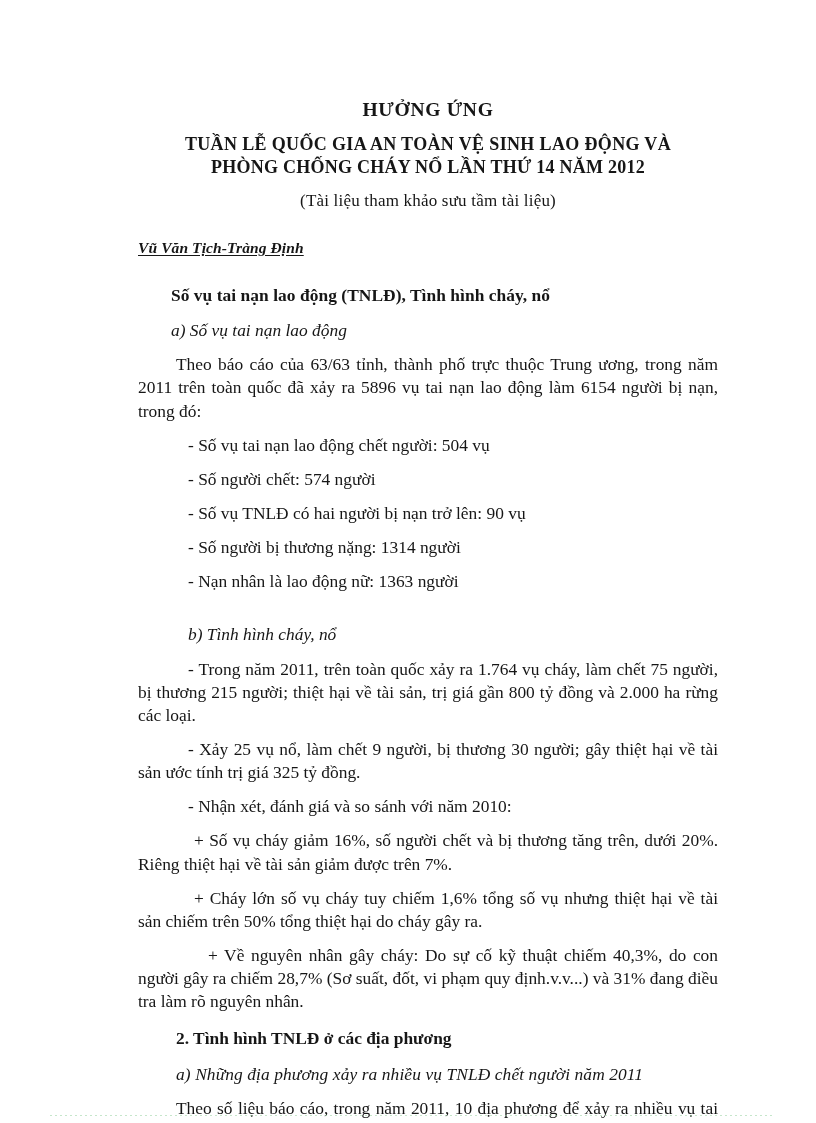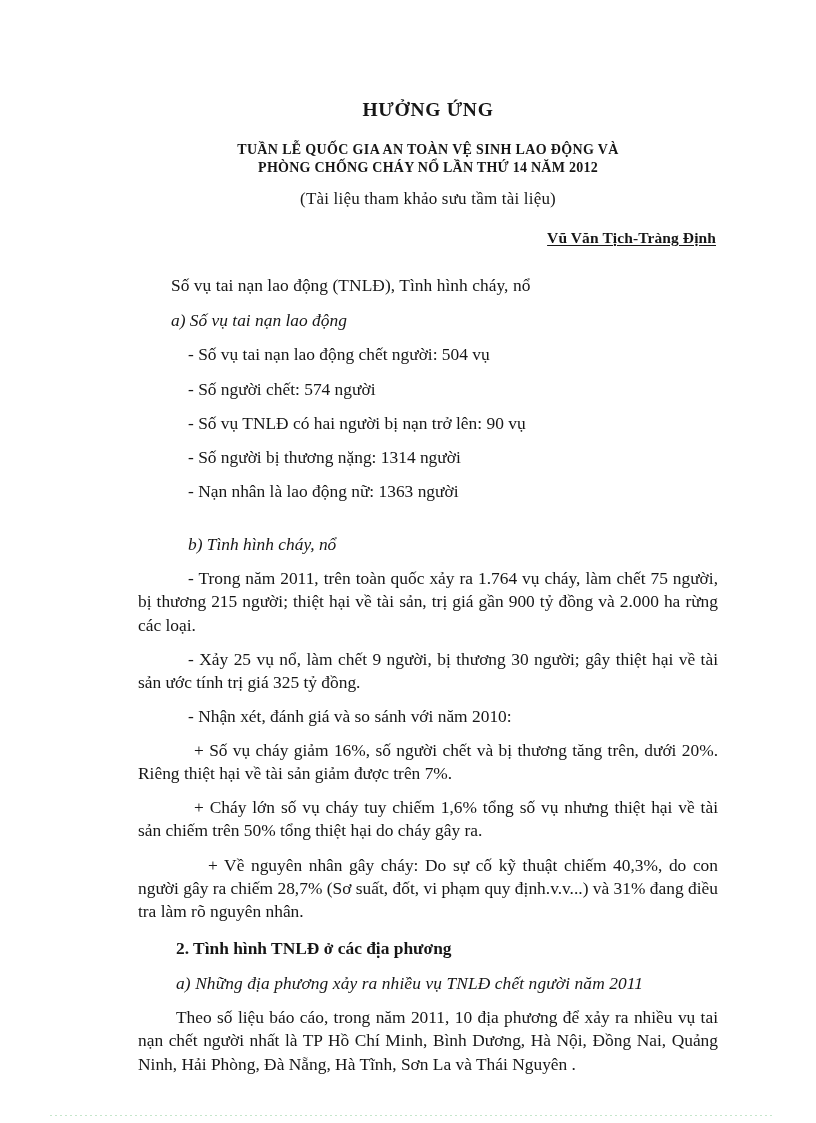--- a/index.html
+++ b/index.html
@@ -32,61 +32,61 @@
     text-align: center;
   }
   .title-main {
     font-size: 19.5px;
     font-weight: bold;
     letter-spacing: 0.7px;
     margin-top: 98px;
     line-height: 1.25;
   }
   .title-sub {
-    font-size: 14px;
+    font-size: 18px;
     font-weight: bold;
     letter-spacing: 0.35px;
-    margin-top: 19px;
+    margin-top: 11px;
     line-height: 1.24;
     white-space: nowrap;
   }
   .title-sub .l2 {
     display: block;
     letter-spacing: 0.25px;
   }
   .title-note {
     font-size: 17px;
     margin-top: 13px;
     letter-spacing: 0.2px;
   }
   .author-line {
-    text-align: right;
     font-size: 15.5px;
+    font-style: italic;
     font-weight: bold;
     text-decoration: underline;
     text-underline-offset: 2px;
-    margin-top: 20px;
+    margin-top: 28px;
     letter-spacing: 0.1px;
     padding-right: 2px;
   }
 
   
   .body-block {
     margin-top: 27px;
     font-size: 17.4px;
     line-height: 1.33;
   }
 
   p {
     margin: 0;
     padding: 0;
   }
 
   .h-bold {
-    font-weight: normal;
+    font-weight: bold;
     text-indent: 33px;
     margin-bottom: 12px;
     letter-spacing: 0.05px;
   }
   .h-italic {
     font-style: italic;
     text-indent: 33px;
     margin-bottom: 11px;
   }
   .para {
@@ -165,30 +165,31 @@
     </div>
 
     <div class="author-line">Vũ Văn Tịch-Tràng Định</div>
 
     <div class="body-block">
 
       <p class="h-bold">Số vụ tai nạn lao động (TNLĐ), Tình hình cháy, nổ</p>
 
       <p class="h-italic">a) Số vụ tai nạn lao động</p>
 
+      <p class="para">Theo báo cáo của 63/63 tỉnh, thành phố trực thuộc Trung ương, trong năm 2011 trên toàn quốc đã xảy ra 5896 vụ tai nạn lao động làm 6154 người bị nạn, trong đó:</p>
 
       <p class="dash-item">- Số vụ tai nạn lao động chết người: 504 vụ</p>
       <p class="dash-item">- Số người chết: 574 người</p>
       <p class="dash-item">- Số vụ TNLĐ có hai người bị nạn trở lên: 90 vụ</p>
       <p class="dash-item">- Số người bị thương nặng: 1314 người</p>
       <p class="dash-item">- Nạn nhân là lao động nữ: 1363 người</p>
 
       <p class="h-italic" style="text-indent:50px; margin-top:30px;">b) Tình hình cháy, nổ</p>
 
-      <p class="para-wide">- Trong năm 2011, trên toàn quốc xảy ra 1.764 vụ cháy, làm chết 75 người, bị thương 215 người; thiệt hại về tài sản, trị giá gần 900 tỷ đồng và 2.000  ha rừng các loại.</p>
+      <p class="para-wide">- Trong năm 2011, trên toàn quốc xảy ra 1.764 vụ cháy, làm chết 75 người, bị thương 215 người; thiệt hại về tài sản, trị giá gần 800 tỷ đồng và 2.000  ha rừng các loại.</p>
 
       <p class="para-wide">- Xảy 25 vụ nổ, làm chết 9 người, bị thương 30 người; gây thiệt hại về tài sản ước tính trị giá 325 tỷ đồng.</p>
 
       <p class="para-wide">- Nhận xét, đánh giá và so sánh với năm 2010:</p>
 
       <p class="para-plus">+ Số vụ cháy giảm 16%, số người chết và bị thương tăng trên, dưới 20%. Riêng thiệt hại về tài sản giảm được trên 7%.</p>
 
       <p class="para-plus">+ Cháy lớn số vụ cháy tuy chiếm 1,6% tổng số vụ nhưng thiệt hại về tài sản chiếm trên 50% tổng thiệt hại do cháy gây ra.</p>
 
       <p class="para-plus2">+ Về nguyên nhân gây cháy: Do sự cố kỹ thuật chiếm 40,3%, do con người gây ra chiếm 28,7% (Sơ suất, đốt, vi phạm quy định.v.v...) và 31% đang điều tra làm rõ nguyên nhân.</p>

